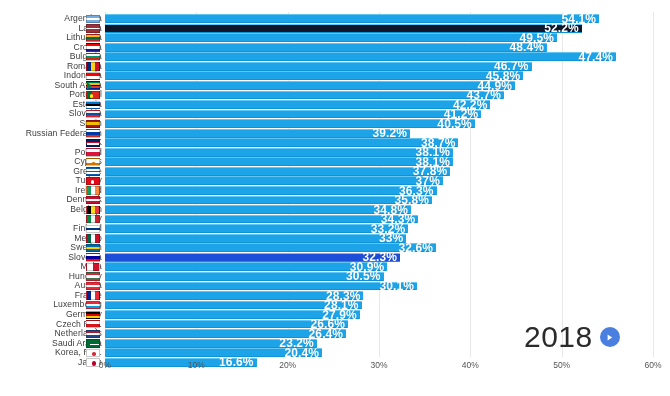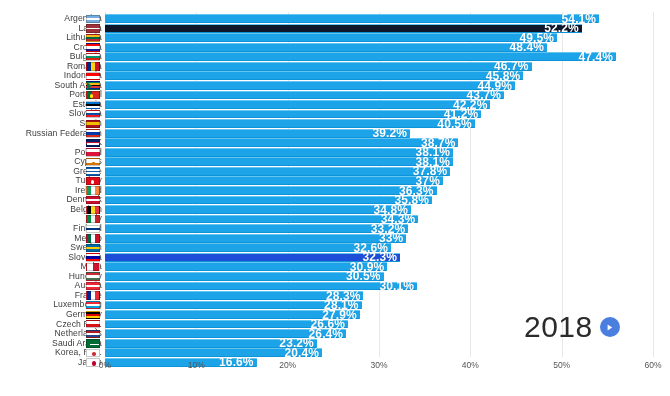--- a/index.html
+++ b/index.html
@@ -121,21 +121,21 @@
     font-size: 8.5px;
     color: #555555;
     transform: translateX(-50%);
     white-space: nowrap;
   }
 
   
   #year-badge {
     position: absolute;
     left: 524px;
-    top: 312px;
+    top: 322px;
     display: flex;
     align-items: center;
     gap: 7px;
   }
   #year-text {
     font-size: 30px;
     line-height: 30px;
     color: #2b2b2b;
     font-weight: 400;
     letter-spacing: 0.5px;
@@ -391,21 +391,21 @@
           <div class="row-flag" style="background: linear-gradient(to right, rgb(0, 104, 71) 0%, rgb(0, 104, 71) 33.33%, rgb(255, 255, 255) 33.33%, rgb(255, 255, 255) 66.67%, rgb(206, 17, 38) 66.67%, rgb(206, 17, 38) 100%);"></div>
           <div class="bar-wrap" style="width: 301.4px;">
             <div class="bar" style="background: rgb(28, 163, 232);">
               <span class="bar-value" style="color: rgb(255, 255, 255);">33%</span>
             </div>
           </div>
         </div>
         <div class="row">
           <div class="row-label">Sweden</div>
           <div class="row-flag" style="background: linear-gradient(rgb(0, 106, 167) 0%, rgb(0, 106, 167) 33.33%, rgb(254, 204, 0) 33.33%, rgb(254, 204, 0) 66.67%, rgb(0, 106, 167) 66.67%, rgb(0, 106, 167) 100%);"></div>
-          <div class="bar-wrap" style="width: 286px;">
+          <div class="bar-wrap" style="width: 331px;">
             <div class="bar" style="background: rgb(28, 163, 232);">
               <span class="bar-value" style="color: rgb(255, 255, 255);">32.6%</span>
             </div>
           </div>
         </div>
         <div class="row">
           <div class="row-label">Slovenia</div>
           <div class="row-flag" style="background: linear-gradient(rgb(255, 255, 255) 0%, rgb(255, 255, 255) 33.33%, rgb(0, 0, 160) 33.33%, rgb(0, 0, 160) 66.67%, rgb(255, 0, 0) 66.67%, rgb(255, 0, 0) 100%);"></div>
           <div class="bar-wrap" style="width: 295.007px;">
             <div class="bar" style="background: #1d4ed8;">

